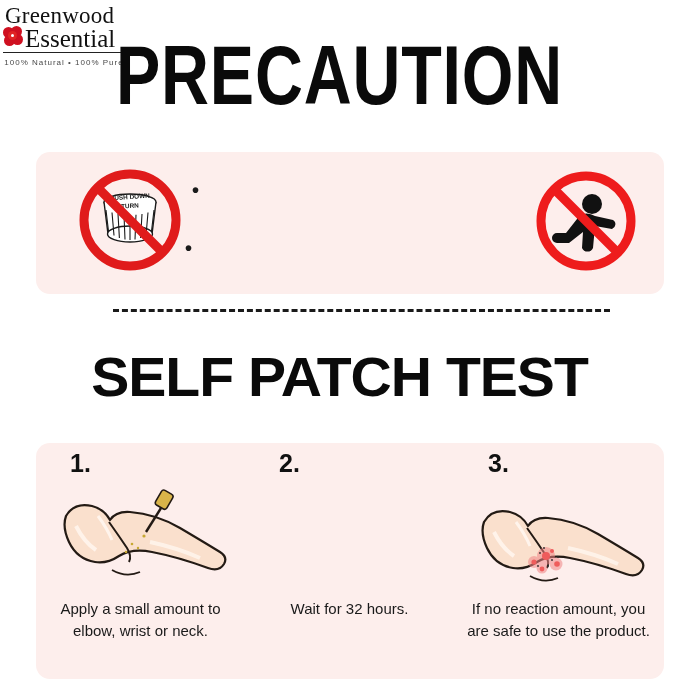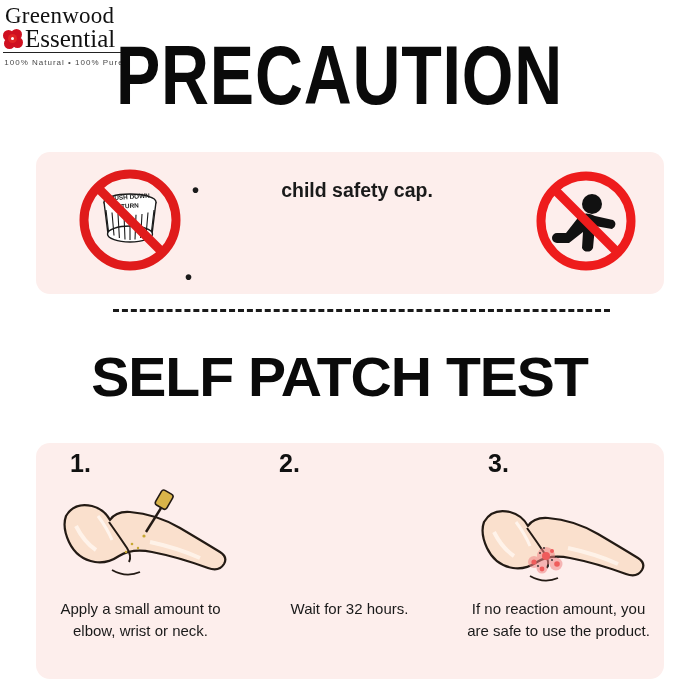--- a/index.html
+++ b/index.html
@@ -26,21 +26,21 @@
   .logo-line1 {
     font-family: Liberation Serif, serif;
     font-size: 23px;
     line-height: 23px;
     letter-spacing: 0.2px;
     color: #111;
     padding-left: 2px;
   }
   .logo-row2 {
     display: flex;
-    align-items: center;
+    align-items: flex-start;
     margin-top: -1px;
   }
   .logo-flower {
     width: 20px;
     height: 20px;
     position: relative;
     flex: 0 0 auto;
     margin-right: 2px;
   }
   .logo-flower span {
@@ -256,21 +256,20 @@
     </g>
     <circle cx="53" cy="53" r="45" fill="none" stroke="#ee1c1c" stroke-width="9"></circle>
     <line x1="21" y1="21" x2="85" y2="85" stroke="#ee1c1c" stroke-width="9"></line>
   </svg>
 </div>
 
 <div class="precaution-text">
   <div class="pline">
     <span class="pbullet pb1">•</span>
   </div>
-  <div>child safety cap.</div>
   <div class="pline">
     <span class="pbullet pb2">•</span>
   </div>
 </div>
 
 <div class="divider"></div>
 
 <div class="title-selfpatch">SELF PATCH TEST</div>
 
 <div class="patch-box"></div>

